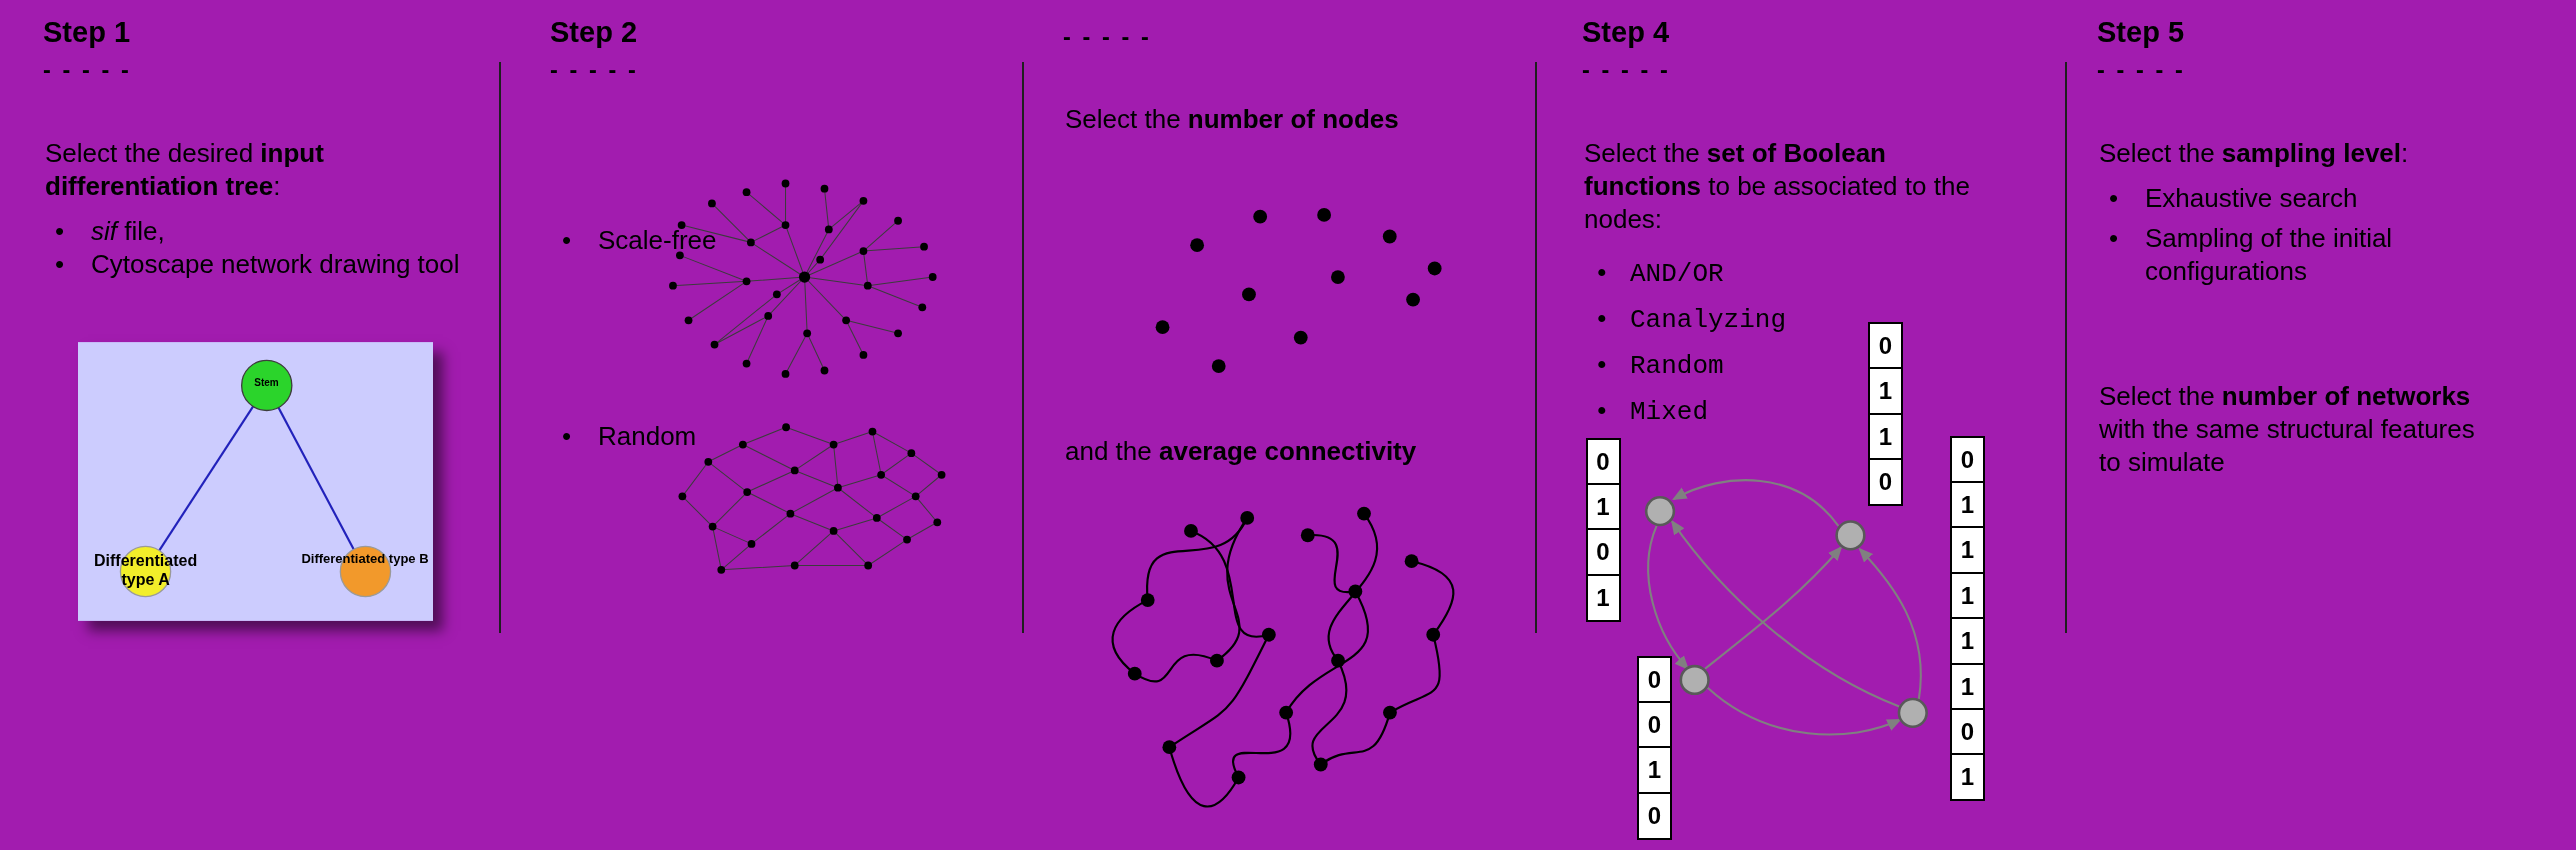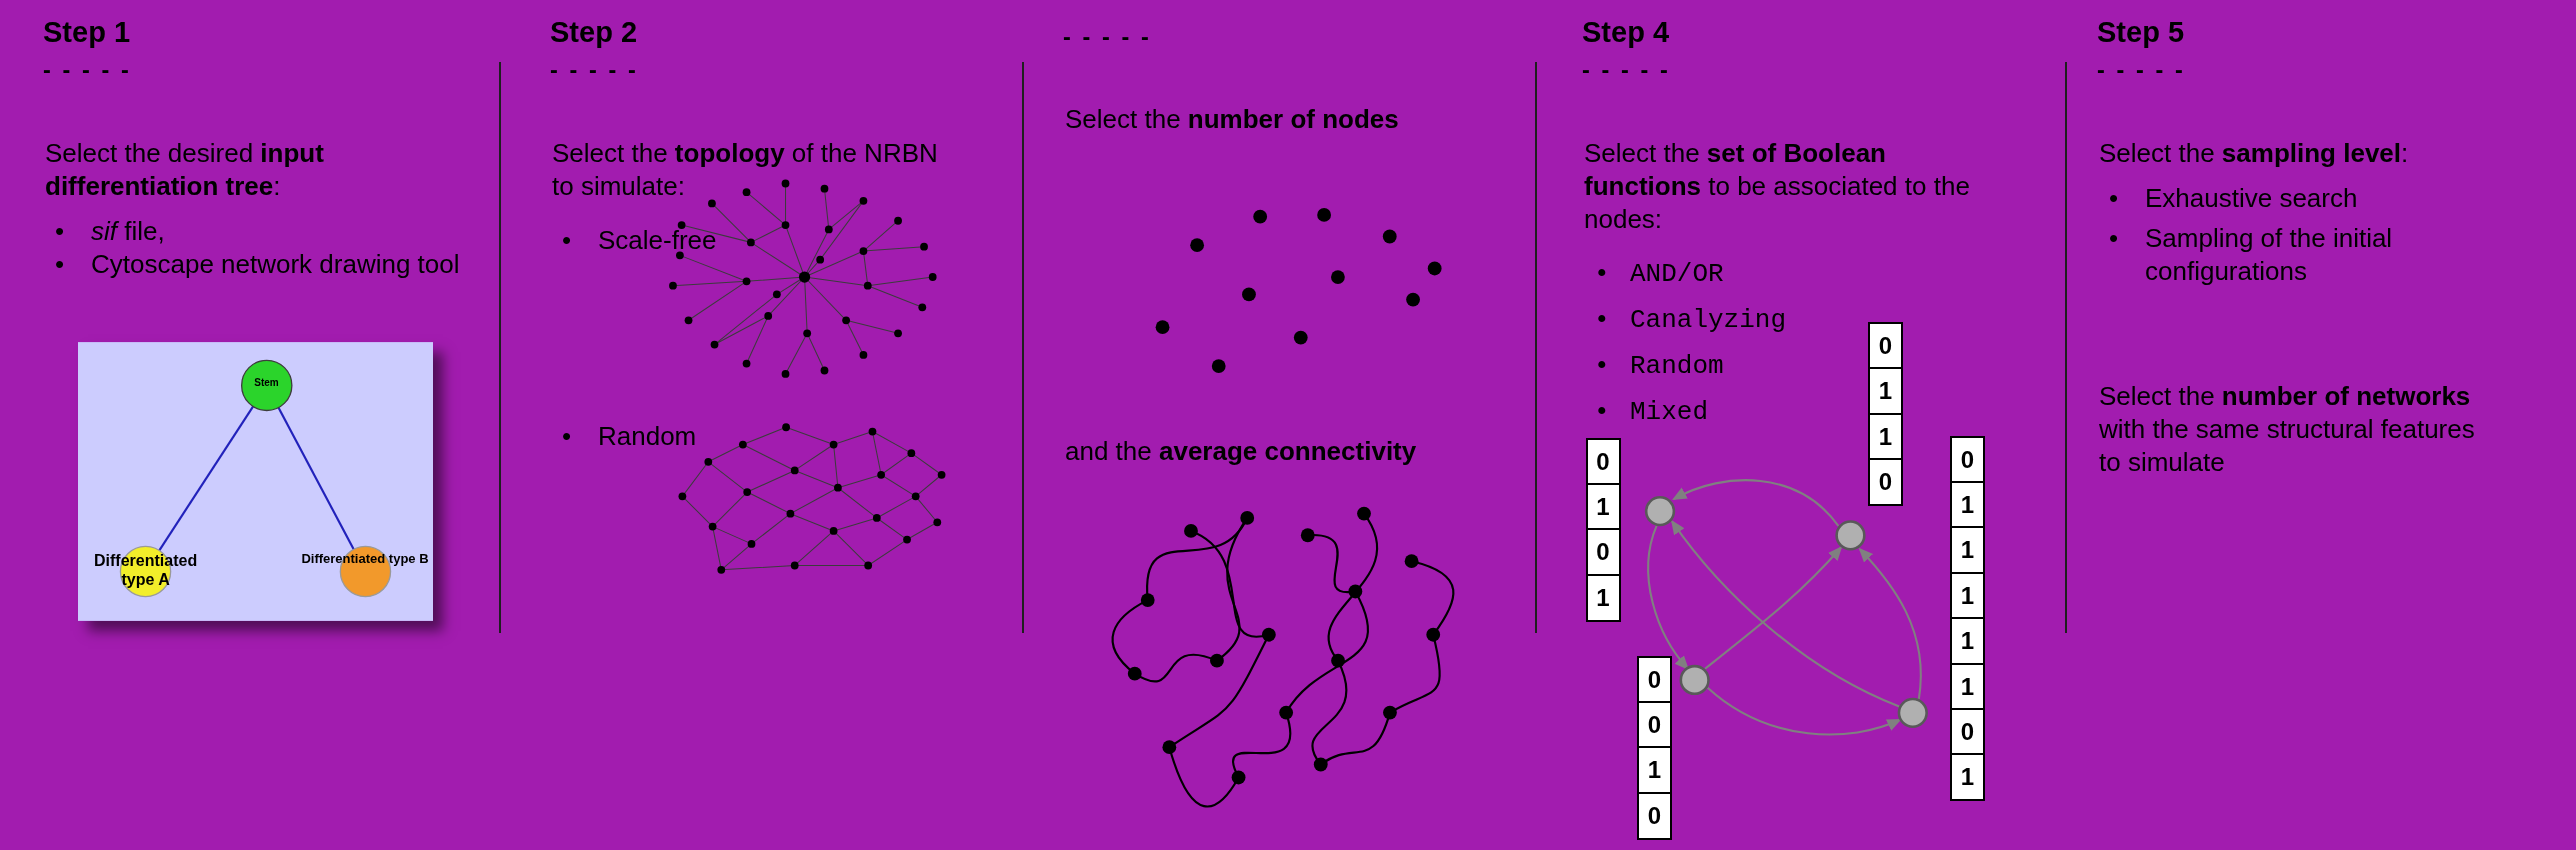--- a/index.html
+++ b/index.html
@@ -99,21 +99,20 @@
       <div class="nlabel nl-a">Differentiated type A</div>
       <div class="nlabel nl-b">Differentiated type B</div>
     </div>
   </section>
 
   <div class="divider d1"></div>
 
   <section class="col col2">
     <h2 class="step-title">Step 2</h2>
     <div class="dashes">- - - - -</div>
-    <p class="intro"><span>Select the </span><b>topology</b><span> of the NRBN to simulate:</span></p>
 
     <div class="abul bul-scale"><span>Scale-free</span></div>
 
     <svg class="svg-scalefree" width="316" height="221" viewBox="0 0 365 255">
       <path fill="none" stroke="#3c3c3c" stroke-width="1.2" d="M182,120 L120,80 M182,120 L160,60 M182,120 L210,65 M182,120 L250,90 M182,120 L255,130 M182,120 L230,170 M182,120 L185,185 M182,120 L140,165 M182,120 L115,125 M182,120 L150,140 M182,120 L200,100 M120,80 L75,35 M120,80 L40,60 M160,60 L115,22 M160,60 L160,12 M210,65 L205,18 M210,65 L250,32 M250,90 L290,55 M250,90 L320,85 M255,130 L330,120 M255,130 L318,155 M230,170 L290,185 M230,170 L250,210 M185,185 L205,228 M185,185 L160,232 M140,165 L115,220 M140,165 L78,198 M115,125 L48,170 M115,125 L30,130 M115,125 L38,95 M160,60 L120,80 M250,90 L255,130 M150,140 L78,198 M200,100 L250,32"></path>
       <g fill="#000">
         <circle cx="40" cy="60" r="4.5"></circle>
           <circle cx="75" cy="35" r="4.5"></circle>
           <circle cx="115" cy="22" r="4.5"></circle>
           <circle cx="160" cy="12" r="4.5"></circle>

